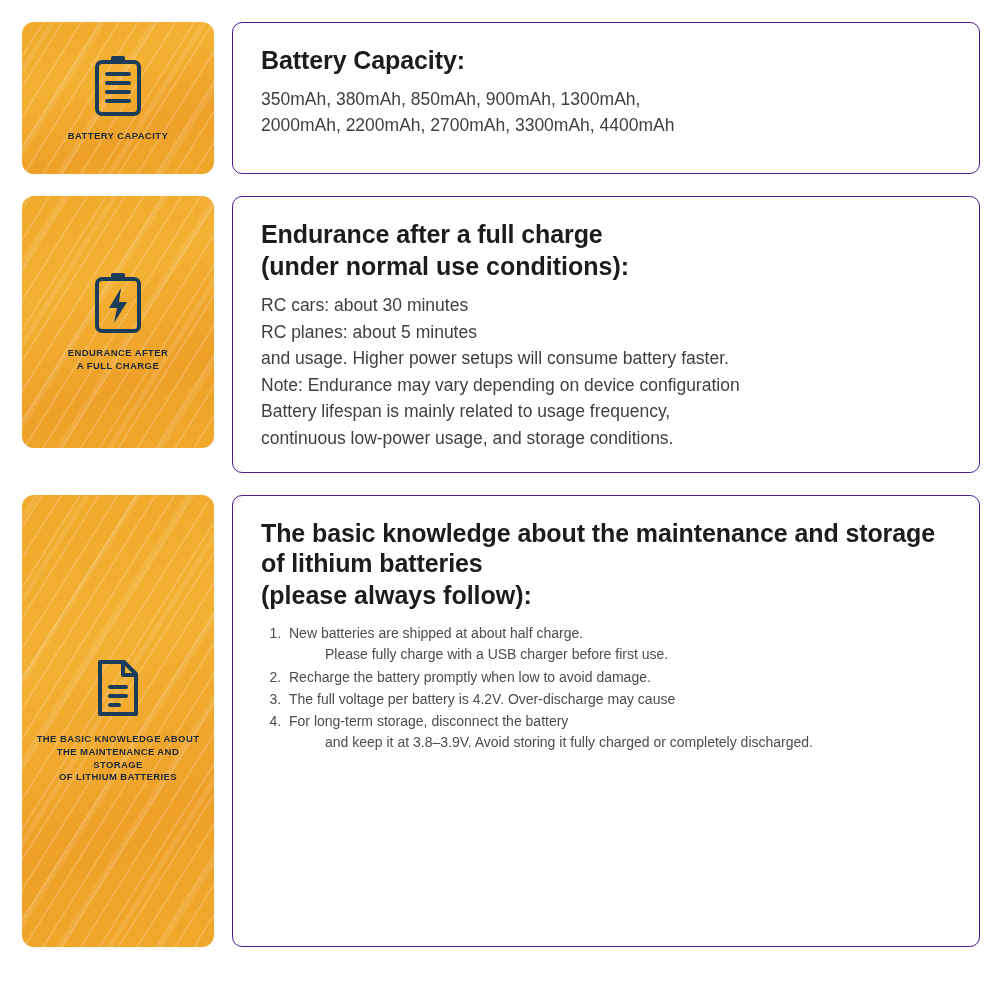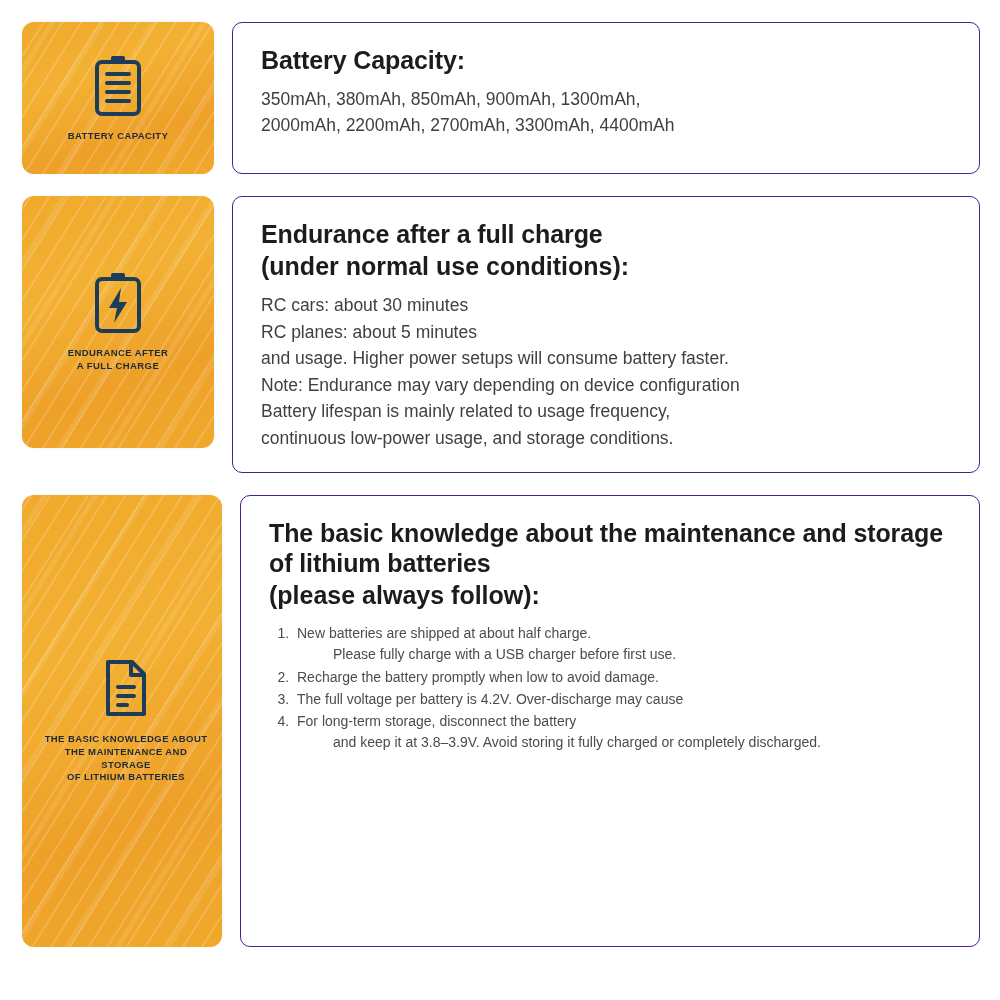--- a/index.html
+++ b/index.html
@@ -133,21 +133,21 @@
   }
   ol.steps li .sub {
     display: block;
     margin-left: 36px;
   }
 
   
   .section-1 .tile { height: 152px; }
   .section-1 .card { min-height: 152px; }
   .section-2 .tile { height: 252px; }
-  .section-3 .tile { height: 452px; padding-left: 8px; }
+  .section-3 .tile { height: 452px; }
 </style>
 </head>
 <body>
 
 <div class="page">
 
   <div class="section section-1">
     <div class="tile">
       <div class="stripes"></div>
       <div class="stripes2"></div>

